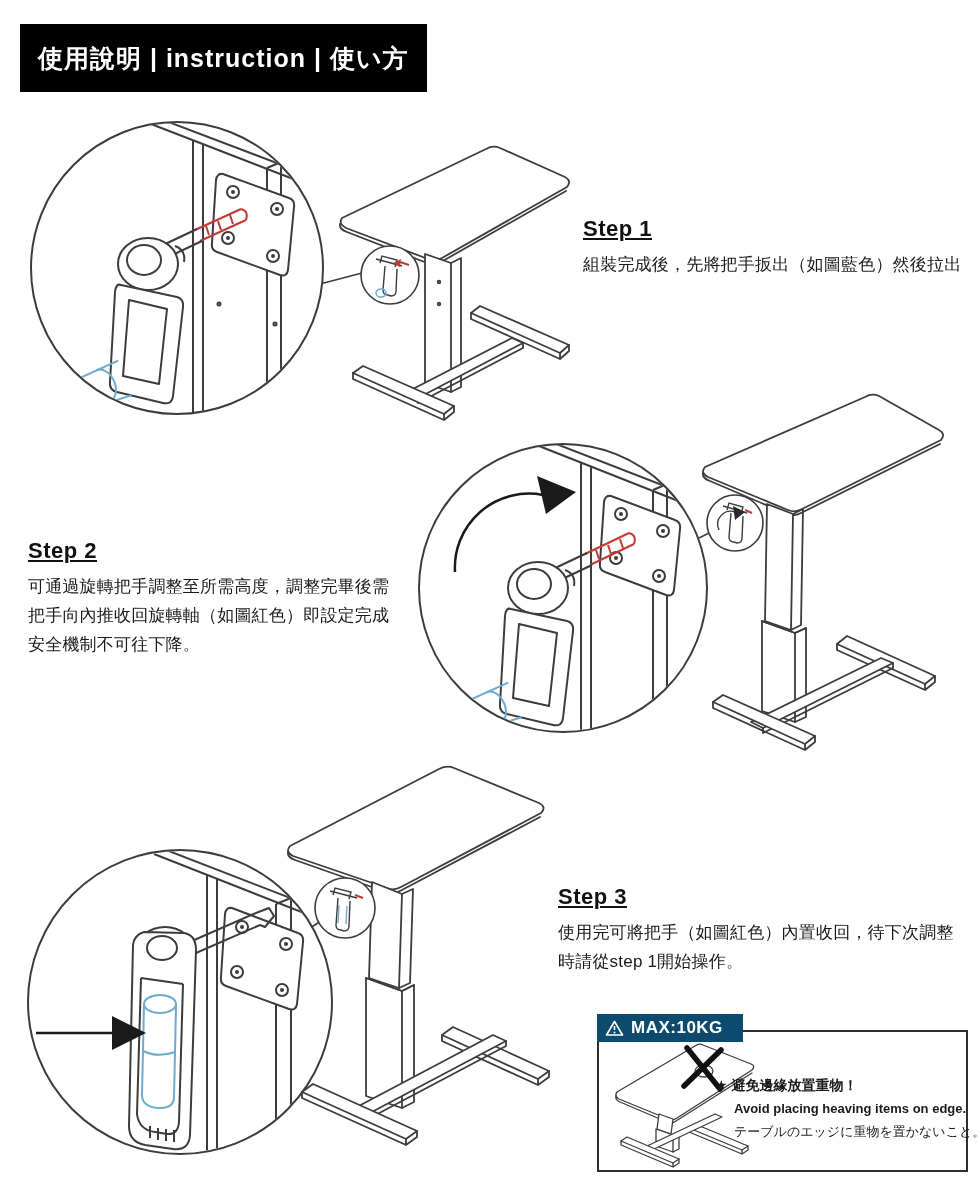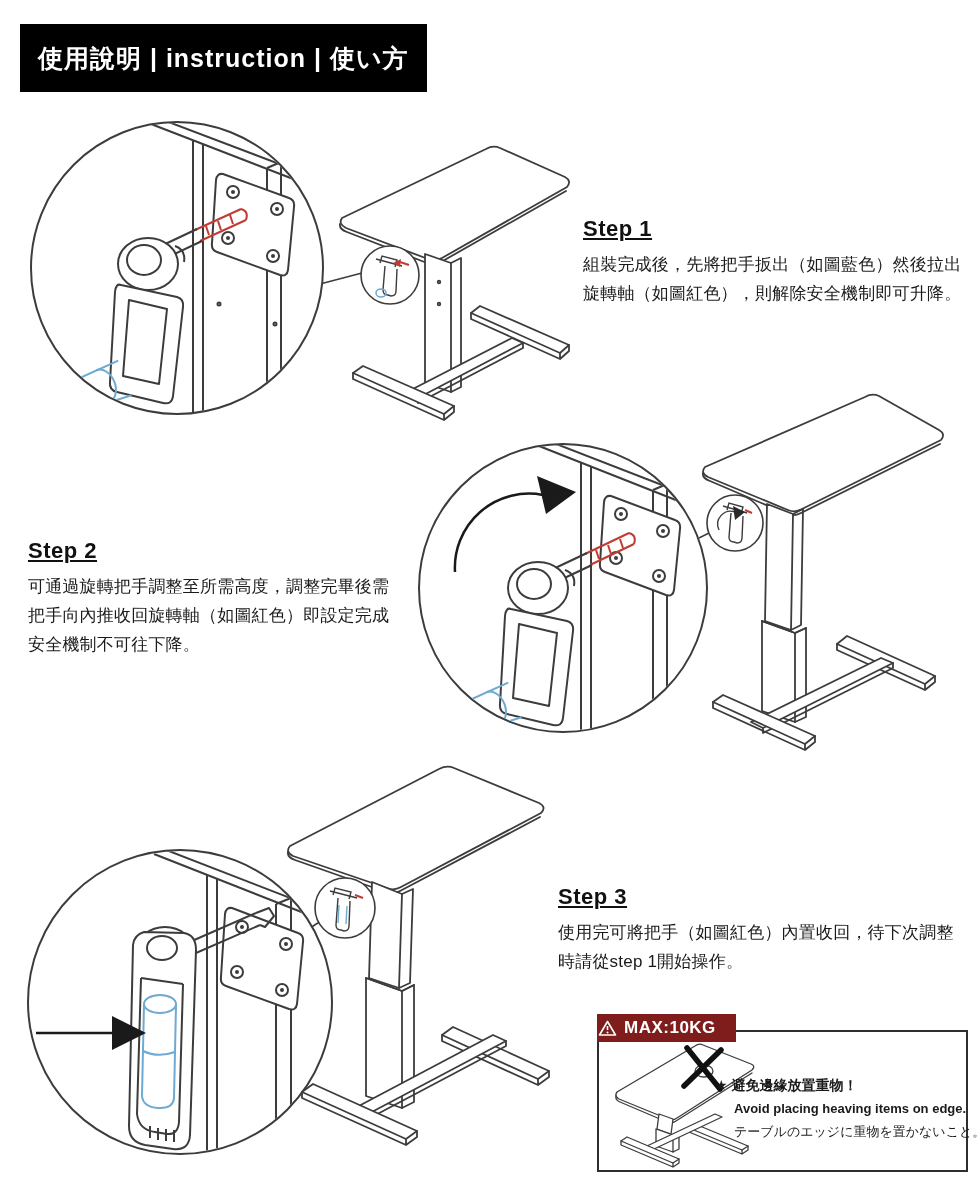--- a/index.html
+++ b/index.html
@@ -25,22 +25,22 @@
   .step2-text{left:28px;top:536px;width:420px;}
   .step3-text{left:558px;top:882px;width:410px;}
   
   .warning-box{left:597px;top:1014px;width:371px;height:158px;}
   .warning-frame{
     position:absolute;left:0;top:16px;right:0;bottom:0;
     border:2px solid #2e2e2e;background:#fff;
   }
   .warning-tab{
     position:absolute;left:0;top:0;width:138px;height:28px;
-    background:#7f1d1d;color:#ffffff;display:flex;align-items:center;gap:7px;
-    padding-left:1px;font-size:17px;font-weight:bold;letter-spacing:0.5px;z-index:2;
+    background:#0c4a6e;color:#ffffff;display:flex;align-items:center;gap:7px;
+    padding-left:8px;font-size:17px;font-weight:bold;letter-spacing:0.5px;z-index:2;
   }
   .warning-table{position:absolute;left:10px;top:28px;z-index:1;}
   .warning-text{position:absolute;left:118px;top:60px;width:248px;line-height:23px;z-index:1;}
   .w-line1{font-size:14px;font-weight:bold;white-space:nowrap;}
   .w-line2{font-size:13px;font-weight:bold;padding-left:19px;white-space:nowrap;text-align:center;}
   .w-line3{font-size:13px;padding-left:19px;white-space:nowrap;}
   .star{margin-right:4px;}
   svg{display:block;}
 </style>
 </head>
@@ -138,21 +138,20 @@
       </g>
       <path d="M70,120 L79,123" stroke="#c23b33" stroke-width="2"></path>
       <polygon points="71,117 63,121 70,125" fill="#c23b33"></polygon>
       <ellipse cx="51" cy="151" rx="5" ry="4" stroke="#6eaad2" stroke-width="1.5" fill="none"></ellipse>
     </g>
   </svg>
 
   <div class="abs step-text step1-text">
     <h3 class="step-label">Step 1</h3>
     <div class="step-line">組裝完成後，先將把手扳出（如圖藍色）然後拉出</div>
-    <div class="step-line">旋轉軸（如圖紅色），則解除安全機制即可升降。</div>
   </div>
 
   <div class="abs step-text step2-text">
     <h3 class="step-label">Step 2</h3>
     <div class="step-line">可通過旋轉把手調整至所需高度，調整完畢後需</div>
     <div class="step-line">把手向內推收回旋轉軸（如圖紅色）即設定完成</div>
     <div class="step-line">安全機制不可往下降。</div>
   </div>
 
   <svg class="abs" style="left:415px;top:440px;" width="296" height="296" viewBox="0 0 296 296">

